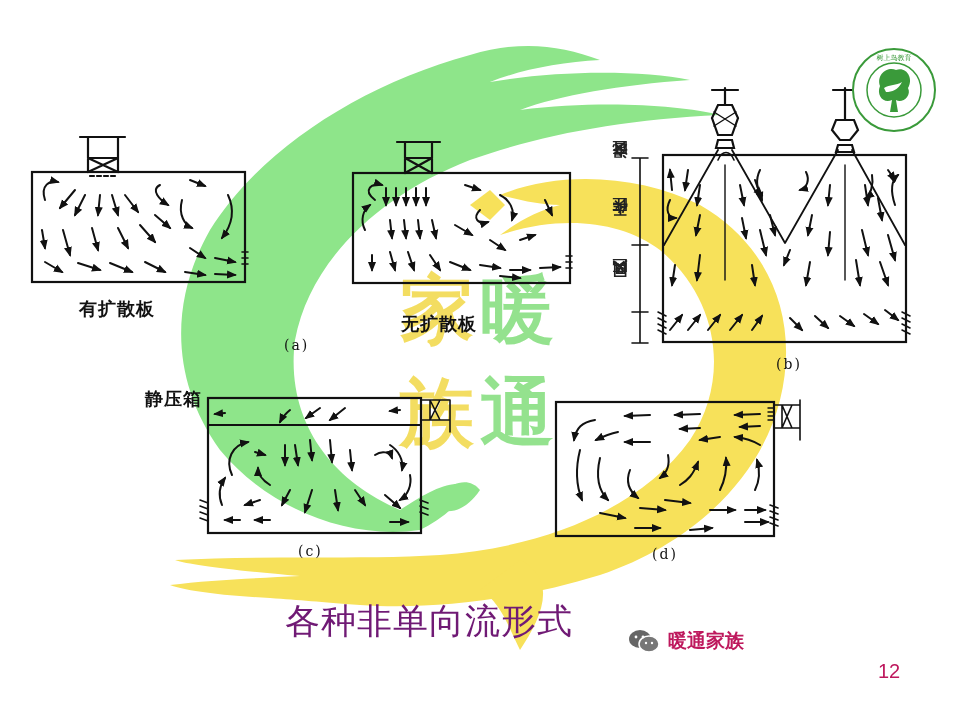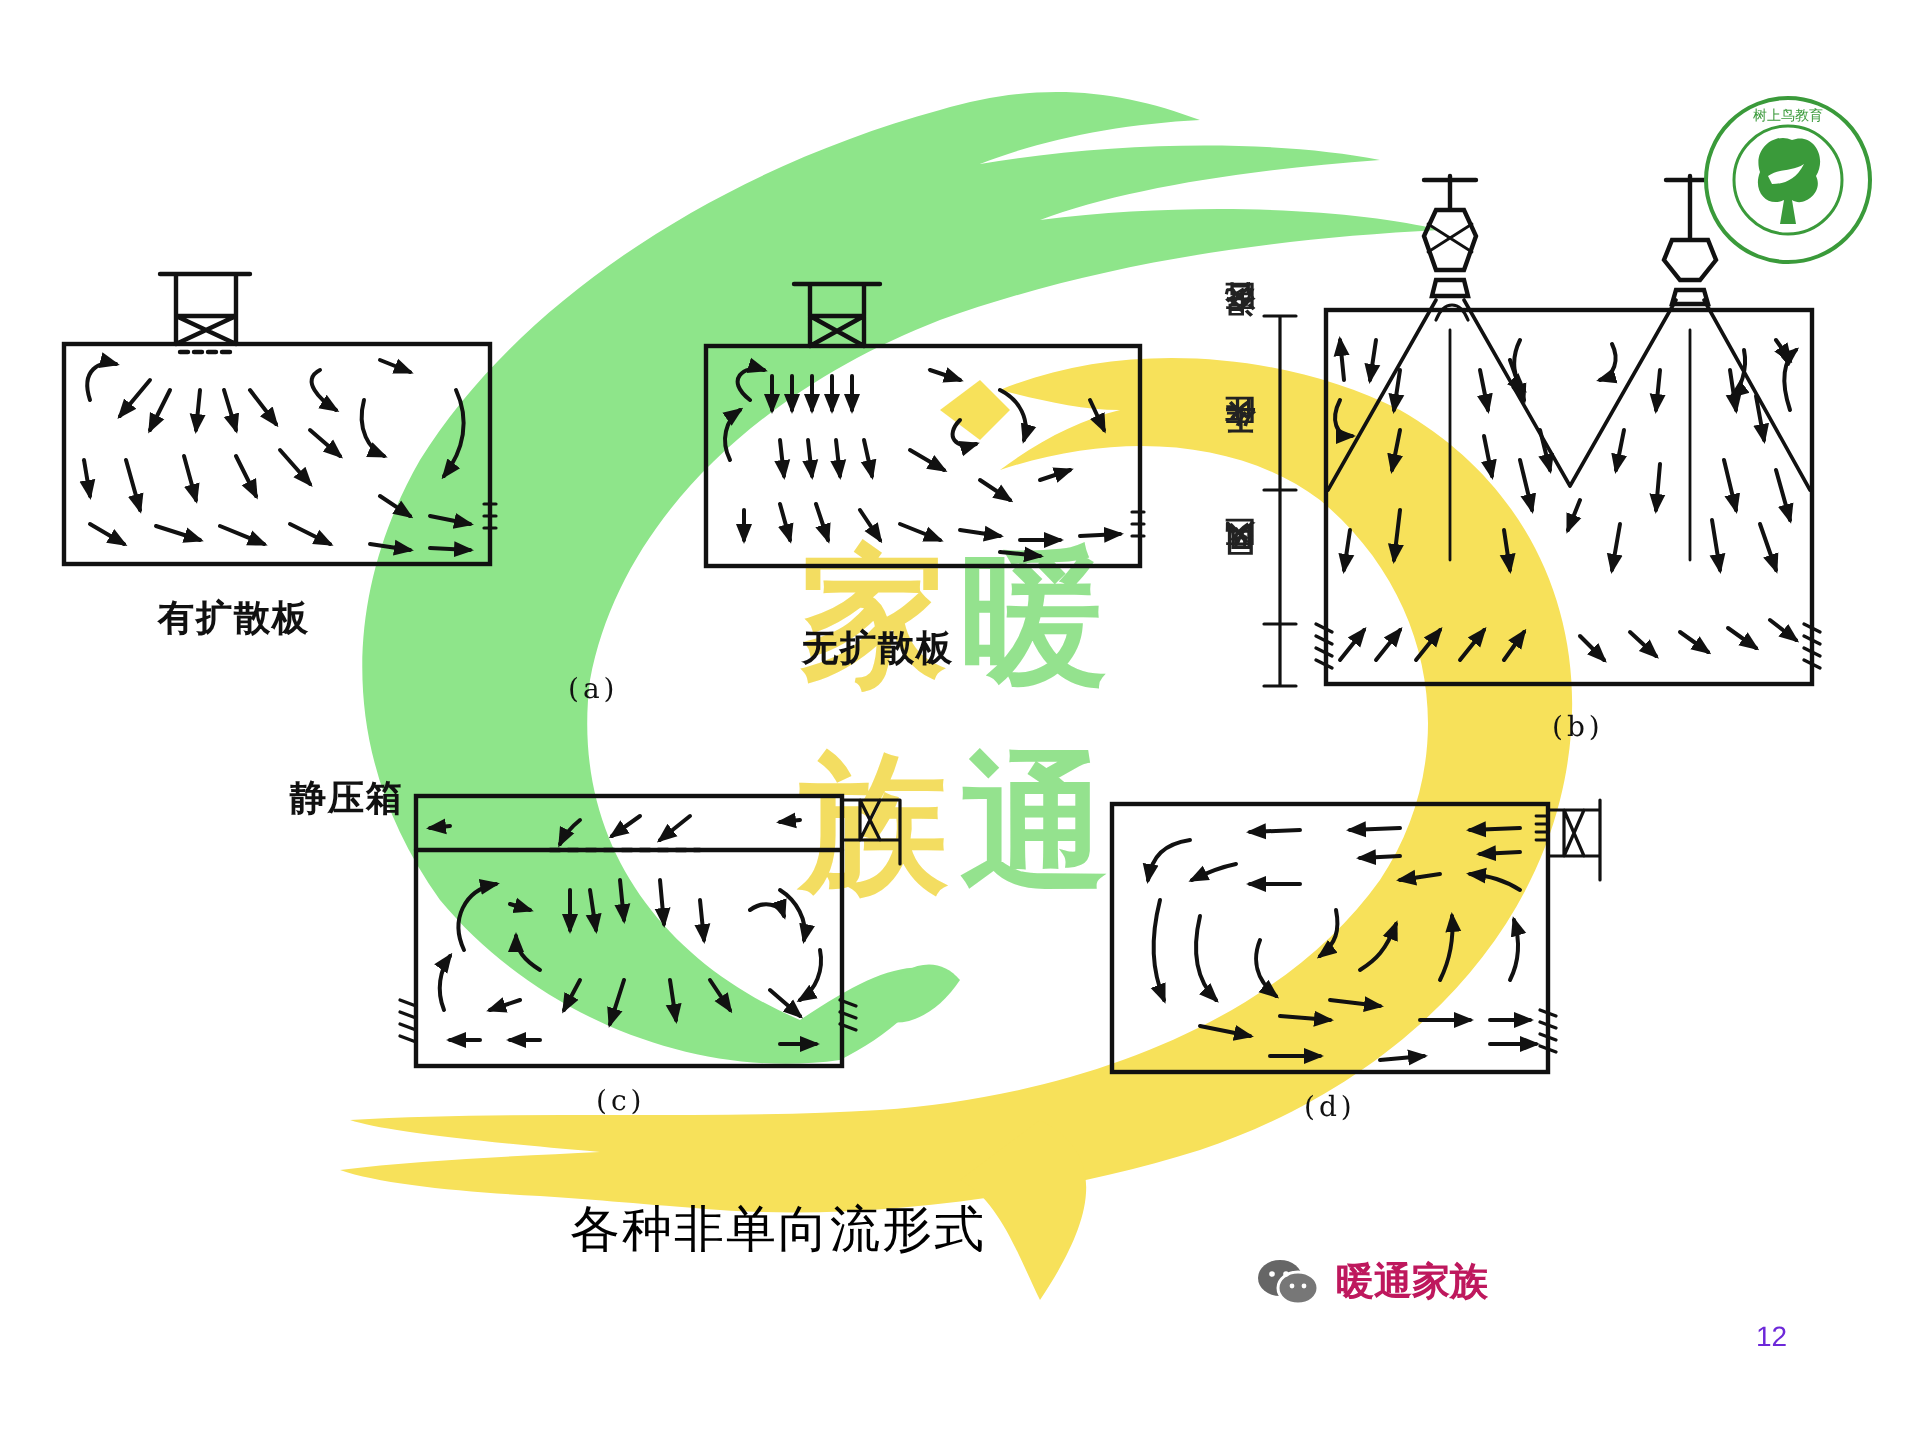--- a/index.html
+++ b/index.html
@@ -3,23 +3,23 @@
 <meta charset="utf-8">
 <style>
   html, body { margin: 0; padding: 0; }
   body { width: 960px; height: 720px; background: #ffffff; position: relative; overflow: hidden;
          font-family: "DejaVu Sans", sans-serif; }
   .layer { position: absolute; left: 0; top: 0; width: 960px; height: 720px; }
   .lbl { position: absolute; color: #111; font-family: "DejaVu Sans", sans-serif; }
   .cap { font-size: 18px; font-weight: bold; letter-spacing: 1px; text-align: right; }
   .sub { font-size: 14px; font-family: "DejaVu Serif", serif; letter-spacing: 2px; }
   .wm { position: absolute; font-family: "DejaVu Serif", serif; font-weight: bold; font-size: 74px; line-height: 1; opacity: 0.88; }
-  .title { position: absolute; left: 285px; top: 598px; font-size: 25px; font-family: Liberation Sans, sans-serif; color: #000000; letter-spacing: 1px; }
+  .title { position: absolute; left: 285px; top: 598px; font-size: 35px; font-family: Liberation Sans, sans-serif; color: #701a75; letter-spacing: 1px; }
   .brand { position: absolute; left: 628px; top: 628px; display: flex; align-items: center; gap: 8px; color: #be185d; font-size: 19px; font-weight: bold; }
-  .pagenum { position: absolute; left: 878px; top: 660px; font-size: 14px; color: #6d28d9; font-family: "Liberation Sans", sans-serif; }
+  .pagenum { position: absolute; left: 878px; top: 660px; font-size: 20px; color: #be185d; font-family: "Liberation Sans", sans-serif; }
   .vert { position: absolute; left: 611px; top: 165px; width: 20px; font-size: 15px; font-weight: bold; color: #222; writing-mode: vertical-rl; transform: rotate(180deg); letter-spacing: 2px; white-space: nowrap; }
   .logo { position: absolute; left: 850px; top: 46px; width: 88px; height: 88px; }
 </style>
 </head>
 <body>
 
 <svg class="layer" viewBox="0 0 960 720">
 
   <path fill="#8ee58a" d="M470,55 C520,40 560,45 600,60 C560,62 520,70 490,82 C560,70 640,70 690,80 C620,85 560,95 520,110
            C600,100 680,105 720,115 C620,120 540,135 470,160 C380,195 310,260 295,340 C285,420 330,480 400,510

